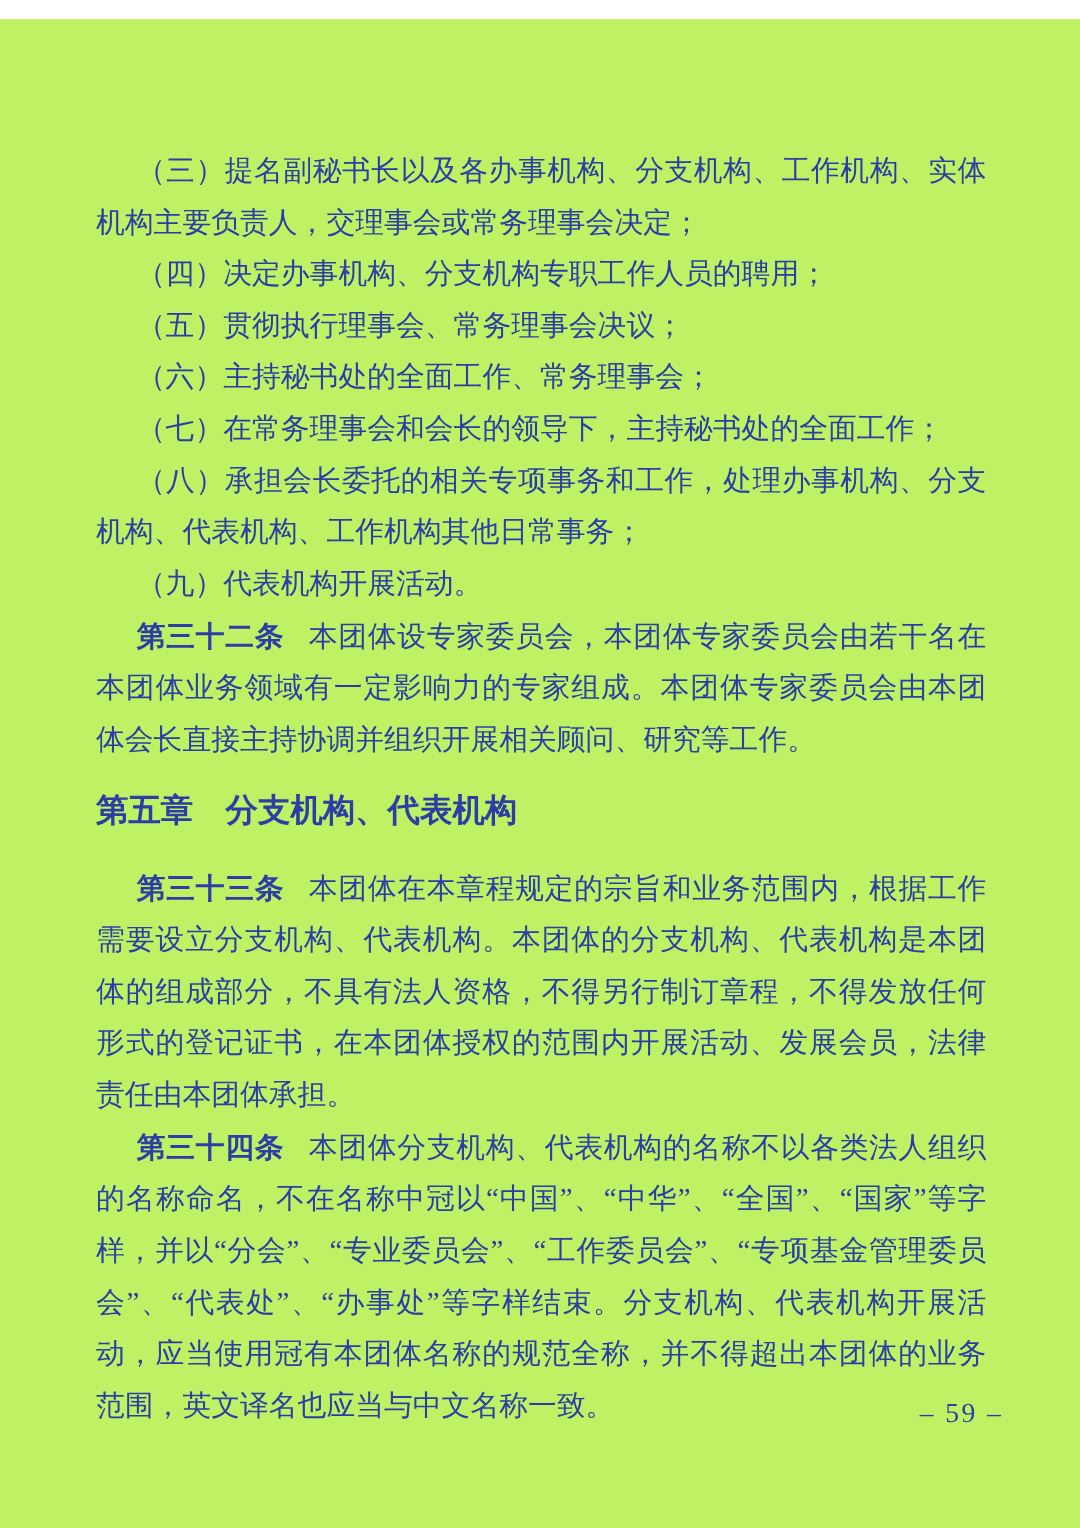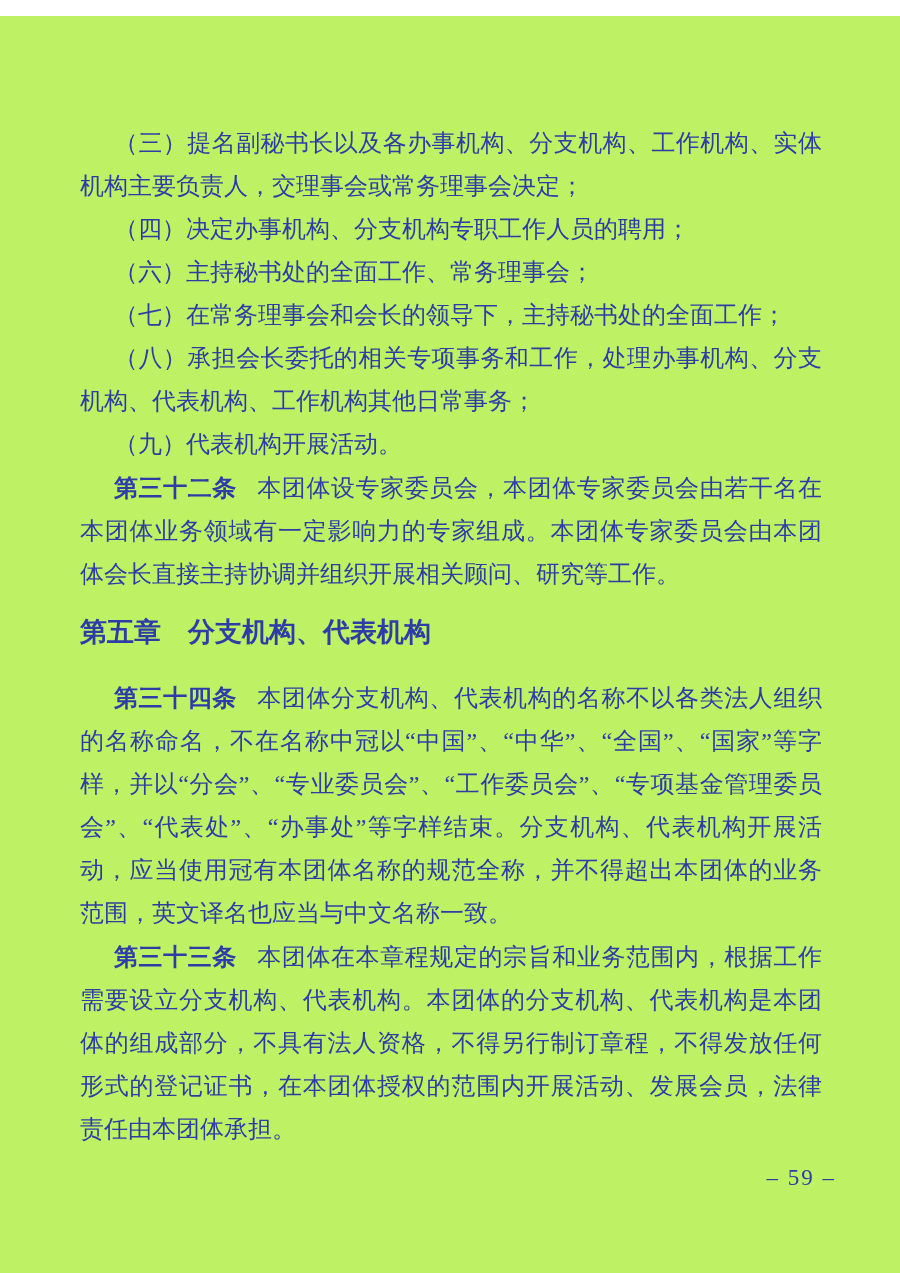--- a/index.html
+++ b/index.html
@@ -55,38 +55,39 @@
 </style>
 </head>
 <body>
 
 <div class="page">
 
   <p class="para">（三）提名副秘书长以及各办事机构、分支机构、工作机构、实体机构主要负责人，交理事会或常务理事会决定；</p>
 
   <p class="para">（四）决定办事机构、分支机构专职工作人员的聘用；</p>
 
+  <p class="para">（五）贯彻执行理事会、常务理事会决议；</p>
 
   <p class="para">（六）主持秘书处的全面工作、常务理事会；</p>
 
   <p class="para">（七）在常务理事会和会长的领导下，主持秘书处的全面工作；</p>
 
   <p class="para">（八）承担会长委托的相关专项事务和工作，处理办事机构、分支机构、代表机构、工作机构其他日常事务；</p>
 
   <p class="para">（九）代表机构开展活动。</p>
 
   <p class="para">
     <span class="lead">第三十二条</span><span>本团体设专家委员会，本团体专家委员会由若干名在本团体业务领域有一定影响力的专家组成。本团体专家委员会由本团体会长直接主持协调并组织开展相关顾问、研究等工作。</span>
   </p>
 
   <h2 class="chapter-heading">第五章　分支机构、代表机构</h2>
 
   <p class="para">
-    <span class="lead">第三十四条</span><span>本团体分支机构、代表机构的名称不以各类法人组织的名称命名，不在名称中冠以“中国”、“中华”、“全国”、“国家”等字样，并以“分会”、“专业委员会”、“工作委员会”、“专项基金管理委员会”、“代表处”、“办事处”等字样结束。分支机构、代表机构开展活动，应当使用冠有本团体名称的规范全称，并不得超出本团体的业务范围，英文译名也应当与中文名称一致。</span>
+    <span class="lead">第三十三条</span><span>本团体在本章程规定的宗旨和业务范围内，根据工作需要设立分支机构、代表机构。本团体的分支机构、代表机构是本团体的组成部分，不具有法人资格，不得另行制订章程，不得发放任何形式的登记证书，在本团体授权的范围内开展活动、发展会员，法律责任由本团体承担。</span>
   </p>
 
   <p class="para">
-    <span class="lead">第三十三条</span><span>本团体在本章程规定的宗旨和业务范围内，根据工作需要设立分支机构、代表机构。本团体的分支机构、代表机构是本团体的组成部分，不具有法人资格，不得另行制订章程，不得发放任何形式的登记证书，在本团体授权的范围内开展活动、发展会员，法律责任由本团体承担。</span>
+    <span class="lead">第三十四条</span><span>本团体分支机构、代表机构的名称不以各类法人组织的名称命名，不在名称中冠以“中国”、“中华”、“全国”、“国家”等字样，并以“分会”、“专业委员会”、“工作委员会”、“专项基金管理委员会”、“代表处”、“办事处”等字样结束。分支机构、代表机构开展活动，应当使用冠有本团体名称的规范全称，并不得超出本团体的业务范围，英文译名也应当与中文名称一致。</span>
   </p>
 
   <div class="page-number">– 59 –</div>
 
 </div>
 
 </body></html>

